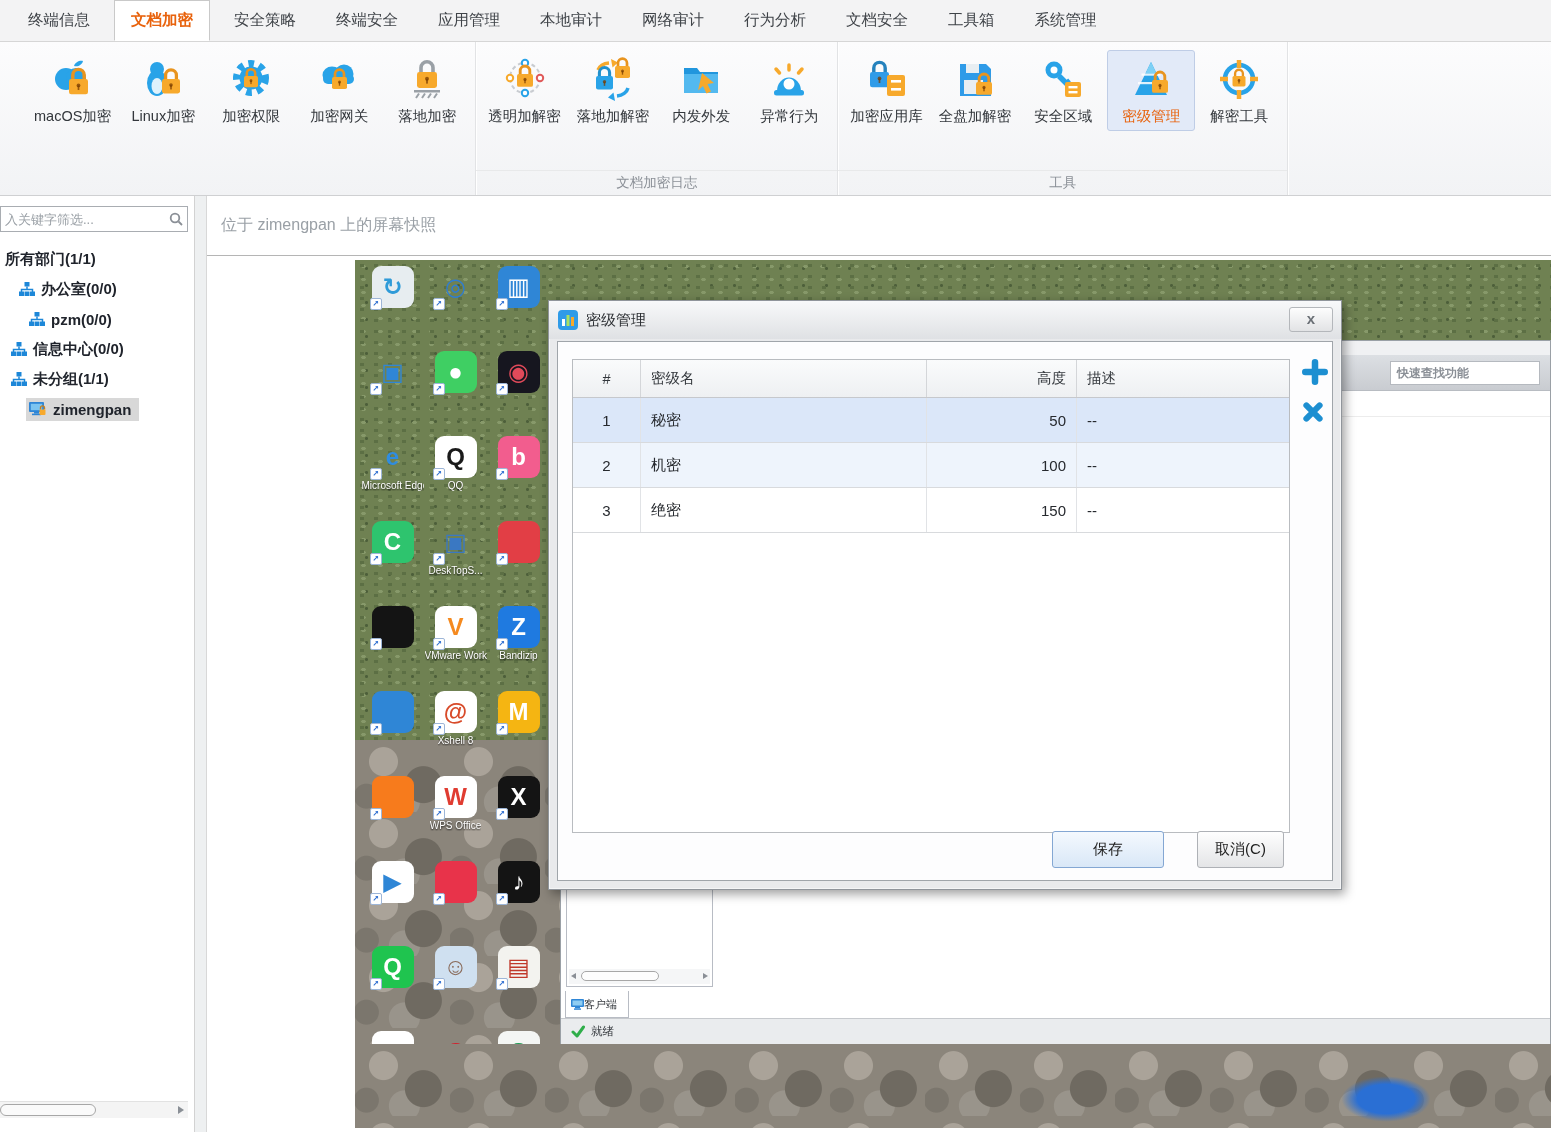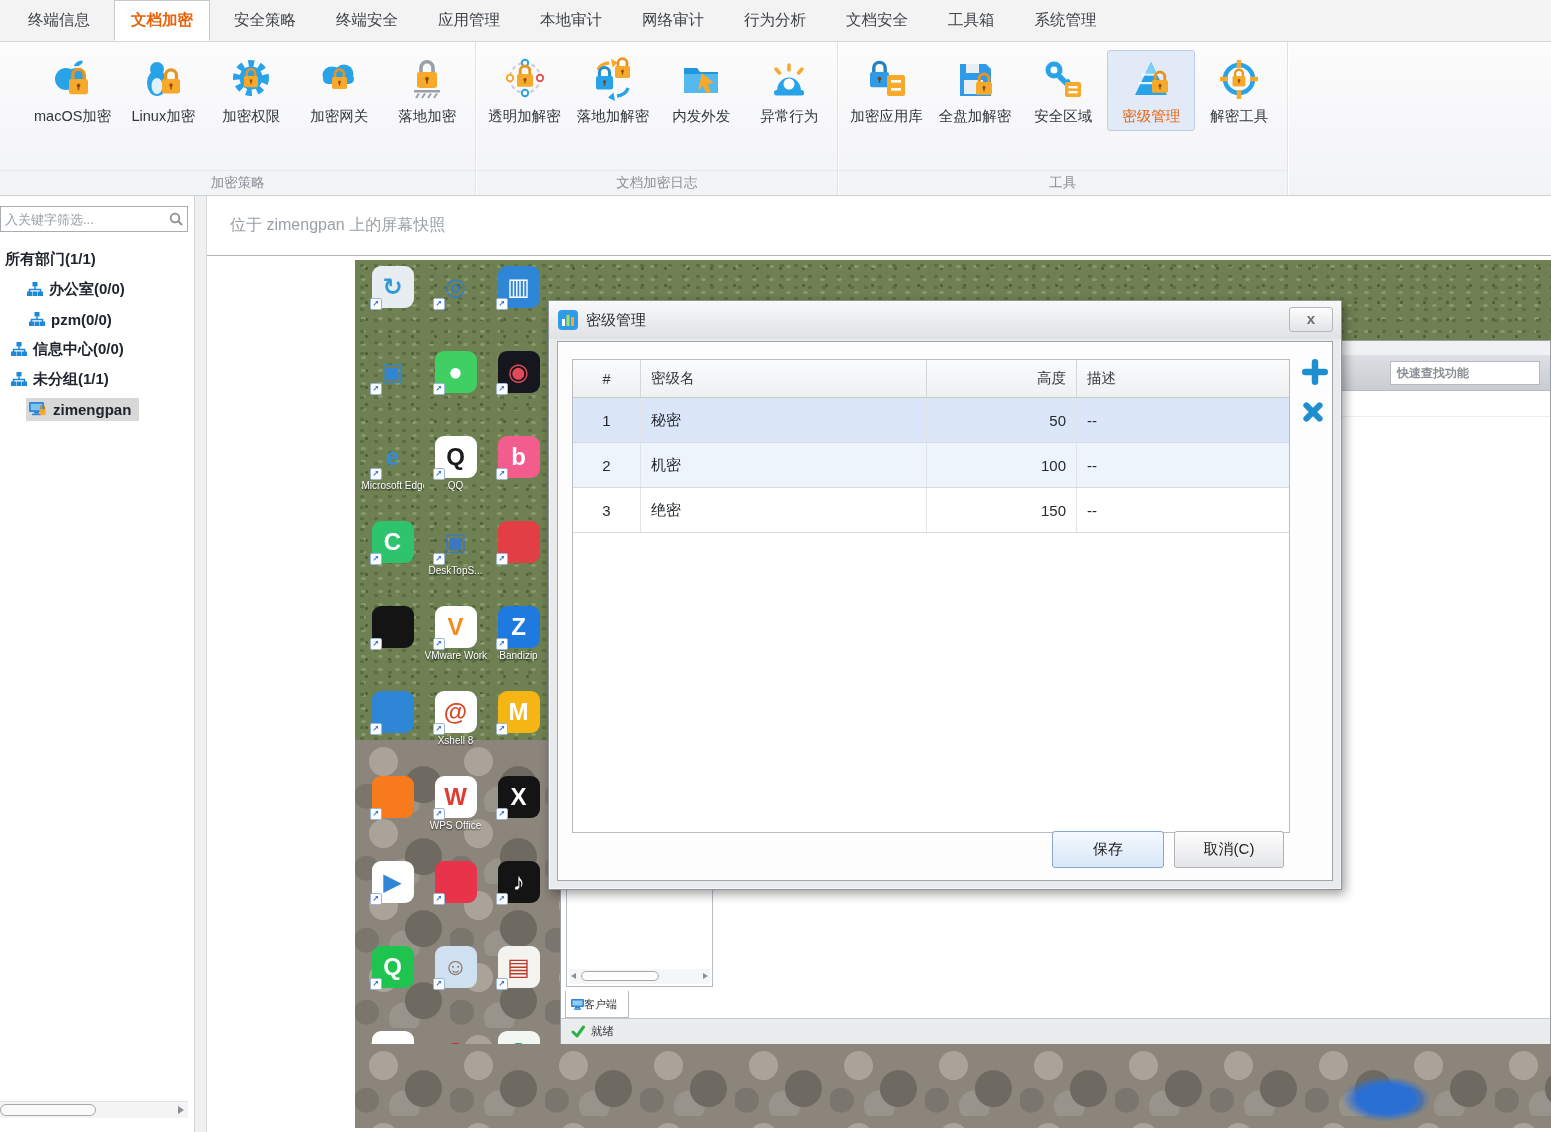--- a/index.html
+++ b/index.html
@@ -34,21 +34,21 @@
   .titem .twrap { display:flex; align-items:center; gap:6px; padding:3px 8px 3px 3px; }
   .titem.selected .twrap { background:#d8d8d8; }
   .sb-hscroll { position:absolute; left:0; bottom:14px; width:188px; height:17px; background:#f4f4f4; border-top:1px solid #e2e2e2; }
   .sb-hscroll .thumb { position:absolute; left:0; top:2px; width:96px; height:12px; background:#fafafa; border:1px solid #a7a7a7; border-radius:7px; }
   .sb-hscroll .arr { position:absolute; right:4px; top:4px; width:0; height:0; border-left:6px solid #8a8f96; border-top:4.5px solid transparent; border-bottom:4.5px solid transparent; }
 
   .gutter { position:absolute; left:195px; top:196px; width:12px; height:936px; background:#eef0f1; border-right:1px solid #d8d8d8; }
 
   
   .main { position:absolute; left:207px; top:196px; right:0; bottom:0; background:#fff; }
-  .main-header { height:60px; display:flex; align-items:center; padding-left:23px; font-size:16px; color:#9aa0a6; border-bottom:1px solid #b5b5b5; background:#fff; }
+  .main-header { height:60px; display:flex; align-items:center; padding-left:14px; font-size:16px; color:#9aa0a6; border-bottom:1px solid #b5b5b5; background:#fff; }
   .viewer { position:absolute; left:148px; top:64px; right:0; bottom:4px; overflow:hidden; }
 
     
   .photo { position:absolute; inset:0; background-color:#6f8152;
     background-image: radial-gradient(#5c6f44 2px, transparent 2.5px), radial-gradient(#87996a 2px, transparent 2.5px), radial-gradient(#4d5f3a 1.5px, transparent 2px);
     background-size: 14px 11px, 17px 13px, 23px 17px; }
   .stones { background-color:#8b857b;
     background-image: radial-gradient(circle at 30% 30%, #aaa399 14px, transparent 15px), radial-gradient(circle at 72% 62%, #6f6a61 18px, transparent 19px), radial-gradient(circle at 52% 86%, #99948b 15px, transparent 16px), radial-gradient(circle at 12% 78%, #7b766d 12px, transparent 13px);
     background-size: 95px 72px; }
   .stones-left { position:absolute; left:0; top:480px; bottom:0; width:206px; }
@@ -88,21 +88,21 @@
   .drow > div:nth-child(3) { justify-content:flex-end; }
   .drow > div:last-child { border-right:none; }
   .dhead { height:38px; background:linear-gradient(#fafbfc,#eef0f2); font-size:14.5px; color:#33373c; border-bottom:1px solid #c6c8cc; }
   .dhead > div { border-right:1px solid #d4d6d9; }
   .drow.sel { background:#dbe7f9; }
   .drow.alt { background:#eef4fc; }
   .dside { position:absolute; left:744px; top:17px; display:flex; flex-direction:column; gap:16px; }
   .dside .sbtn { width:26px; height:26px; }
   .dlg-btn { position:absolute; bottom:12px; height:37px; border-radius:3px; font-size:15px; color:#222; display:flex; align-items:center; justify-content:center; font-family:inherit; }
   .btn-save { right:168px; width:112px; background:linear-gradient(#f4f9fe,#d9e7f7); border:1px solid #84a7d3; }
-  .btn-cancel { right:48px; width:110px; background:linear-gradient(#fefefe,#e4e5e7); border:1px solid #aeb1b6; }
+  .btn-cancel { right:48px; width:87px; background:linear-gradient(#fefefe,#e4e5e7); border:1px solid #aeb1b6; }
 </style>
 </head>
 <body>
 
 <div class="app">
 
   <div class="tabbar" id="tabbar">
       <div class="tab">终端信息</div>
       <div class="tab active">文档加密</div>
       <div class="tab">安全策略</div>
@@ -177,21 +177,20 @@
           <div class="ric"><svg width="46" height="46" viewBox="0 0 46 46">
               <path d="M17 16 v-5.2 a6 6 0 0 1 12 0 v5.2" fill="none" stroke="#9aa0a6" stroke-width="3.5999999999999996"></path>
               <rect x="13" y="15" width="20" height="16" rx="2.4" fill="#f7a92c"></rect>
               <circle cx="23" cy="21.8" r="2" fill="rgba(120,60,0,.75)"></circle>
               <rect x="22.1" y="21.8" width="1.7999999999999998" height="4.8" fill="rgba(120,60,0,.75)"></rect>
               <rect x="10" y="33" width="26" height="2.5" fill="#9aa0a6"></rect>
               <path d="M12 41l3-4.5M18 41l3-4.5M24 41l3-4.5M30 41l3-4.5" stroke="#9aa0a6" stroke-width="2"></path>
             </svg></div>
           <div class="rlb">落地加密</div>
         </div>
-        <div class="rgroup-label">加密策略</div>
       </div>
       <div class="rgroup">
         <div class="rbtn">
           <div class="ric"><svg width="46" height="46" viewBox="0 0 46 46">
               <circle cx="23" cy="21" r="15" fill="none" stroke="#c9ccd1" stroke-width="2" stroke-dasharray="4 3"></circle>
               <circle cx="23" cy="6" r="3.2" fill="#fff" stroke="#29a3e8" stroke-width="2"></circle>
               <circle cx="23" cy="36" r="3.2" fill="#fff" stroke="#29a3e8" stroke-width="2"></circle>
               <circle cx="8" cy="21" r="3.2" fill="#fff" stroke="#f7a92c" stroke-width="2"></circle>
               <circle cx="38" cy="21" r="3.2" fill="#fff" stroke="#e05a5a" stroke-width="2"></circle>
               <path d="M18.2 18 v-4.16 a4.8 4.8 0 0 1 9.6 0 v4.16" fill="none" stroke="#e8941f" stroke-width="2.88"></path>
@@ -309,21 +308,21 @@
             <circle cx="6" cy="6" r="4.3" fill="none" stroke="#8a8f96" stroke-width="1.8"></circle>
             <path d="M9.5 9.5l3.5 3.5" stroke="#8a8f96" stroke-width="1.8"></path>
           </svg></span>
     </div>
     <div class="tree" id="tree">
         <div class="titem" style="padding-left: 2px;">
           <span class="twrap">
             <span>所有部门(1/1)</span>
           </span>
         </div>
-        <div class="titem" style="padding-left: 24px;">
+        <div class="titem" style="padding-left: 16px;">
           <span class="twrap">
             <span style="display: inline-flex;">
               <svg width="16" height="14" viewBox="0 0 16 14">
                 <rect x="5.5" y="0" width="5" height="4.5" fill="#1d87d8"></rect>
                 <path d="M8 4.5v3M2.5 10V7.5h11V10" stroke="#1d87d8" stroke-width="1.5" fill="none"></path>
                 <rect x="0" y="9.5" width="5" height="4.5" fill="#1d87d8"></rect>
                 <rect x="5.5" y="9.5" width="5" height="4.5" fill="#1d87d8"></rect>
                 <rect x="11" y="9.5" width="5" height="4.5" fill="#1d87d8"></rect>
               </svg>
             </span>

